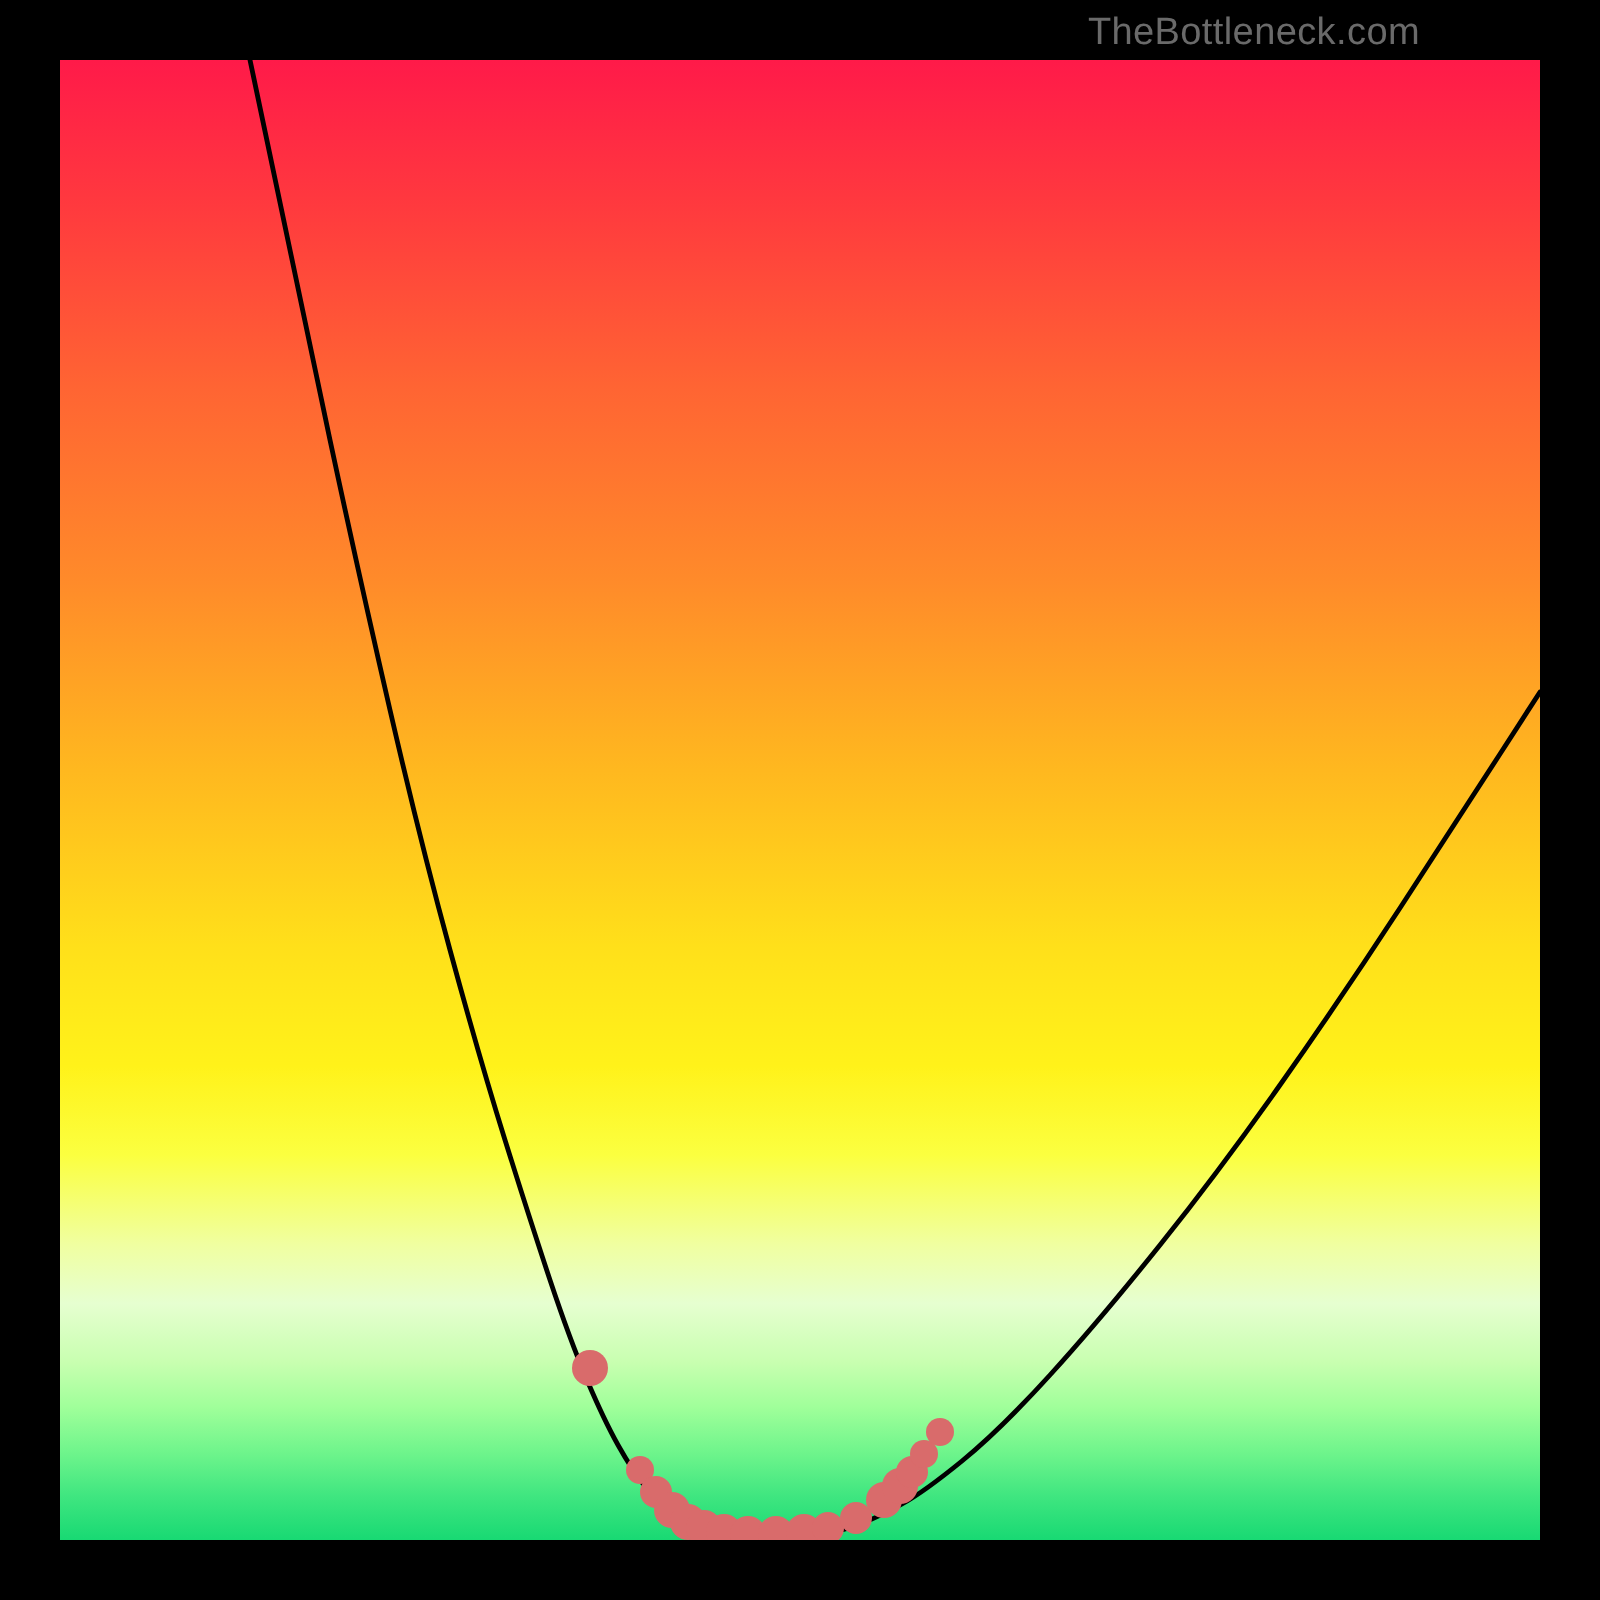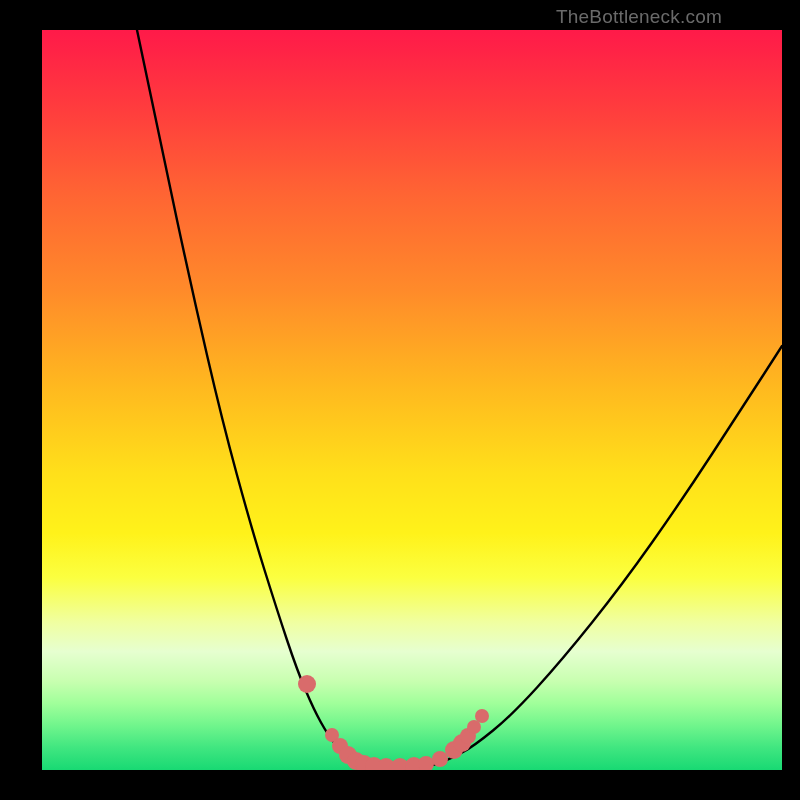--- a/index.html
+++ b/index.html
@@ -7,21 +7,21 @@
     padding: 0;
     width: 800px;
     height: 800px;
     background: #000;
     overflow: hidden;
     font-family: Arial, Helvetica, sans-serif;
   }
   .frame {
     position: absolute;
     top: 0;
-    left: 12px;
+    left: 0;
     width: 720px;
     height: 800px;
     background: #000;
   }
   .plot {
     position: absolute;
     top: 30px;
     left: 30px;
     width: 740px;
     height: 740px;

